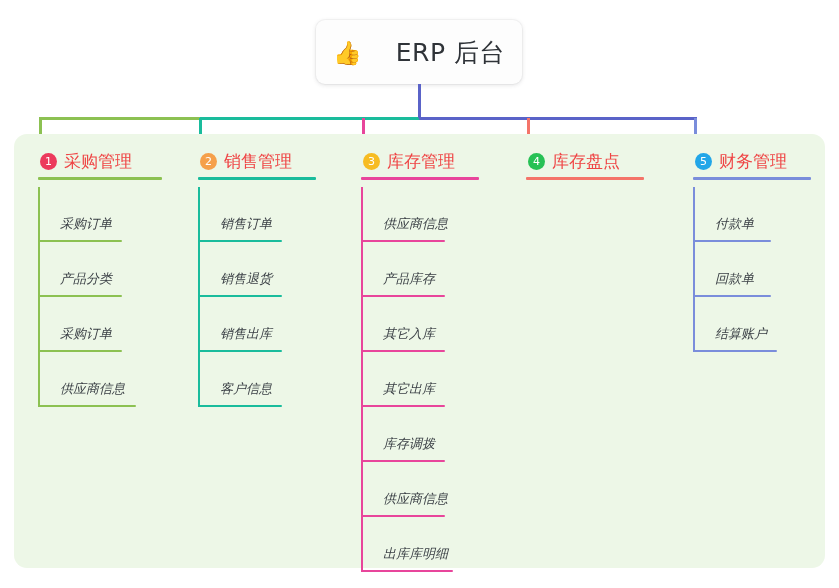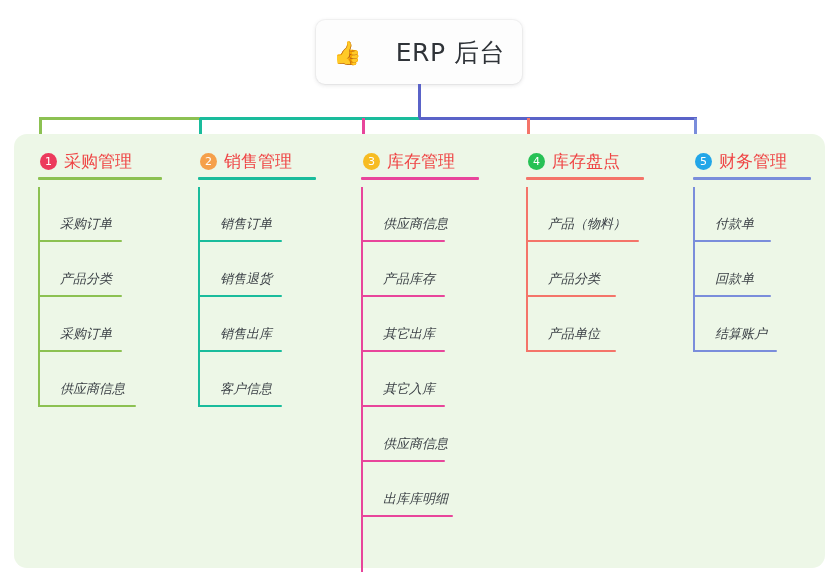--- a/index.html
+++ b/index.html
@@ -250,58 +250,47 @@
           <span class="spine" style="background: rgb(232, 69, 155); height: 385px;"></span>
           <div class="leaf">
             <span class="leaf-label">供应商信息</span>
             <span class="leaf-rule" style="background: rgb(232, 69, 155); width: 84px;"></span>
           </div>
           <div class="leaf">
             <span class="leaf-label">产品库存</span>
             <span class="leaf-rule" style="background: rgb(232, 69, 155); width: 84px;"></span>
           </div>
           <div class="leaf">
+            <span class="leaf-label">其它入库</span>
+            <span class="leaf-rule" style="background: rgb(232, 69, 155); width: 84px;"></span>
+          </div>
+          <div class="leaf">
             <span class="leaf-label">其它出库</span>
             <span class="leaf-rule" style="background: rgb(232, 69, 155); width: 84px;"></span>
           </div>
           <div class="leaf">
-            <span class="leaf-label">其它入库</span>
+            <span class="leaf-label">库存调拨</span>
             <span class="leaf-rule" style="background: rgb(232, 69, 155); width: 84px;"></span>
           </div>
           <div class="leaf">
             <span class="leaf-label">供应商信息</span>
             <span class="leaf-rule" style="background: rgb(232, 69, 155); width: 84px;"></span>
           </div>
           <div class="leaf">
             <span class="leaf-label">出库库明细</span>
             <span class="leaf-rule" style="background: rgb(232, 69, 155); width: 92px;"></span>
           </div>
         </div>
       </div>
       <div class="column col-3">
         <div class="branch-head">
           <span class="badge" style="background: rgb(39, 193, 85);">4</span>
           <span class="branch-title">库存盘点</span>
           <span class="branch-rule" style="background: rgb(244, 116, 105); width: 118px;"></span>
         </div>
-        <div class="leaves">
-          <span class="spine" style="background: rgb(244, 116, 105); height: 165px;"></span>
-          <div class="leaf">
-            <span class="leaf-label">产品（物料）</span>
-            <span class="leaf-rule" style="background: rgb(244, 116, 105); width: 113px;"></span>
-          </div>
-          <div class="leaf">
-            <span class="leaf-label">产品分类</span>
-            <span class="leaf-rule" style="background: rgb(244, 116, 105); width: 90px;"></span>
-          </div>
-          <div class="leaf">
-            <span class="leaf-label">产品单位</span>
-            <span class="leaf-rule" style="background: rgb(244, 116, 105); width: 90px;"></span>
-          </div>
-        </div>
       </div>
       <div class="column col-4">
         <div class="branch-head">
           <span class="badge" style="background: rgb(34, 166, 232);">5</span>
           <span class="branch-title">财务管理</span>
           <span class="branch-rule" style="background: rgb(122, 141, 219); width: 118px;"></span>
         </div>
         <div class="leaves">
           <span class="spine" style="background: rgb(122, 141, 219); height: 165px;"></span>
           <div class="leaf">

